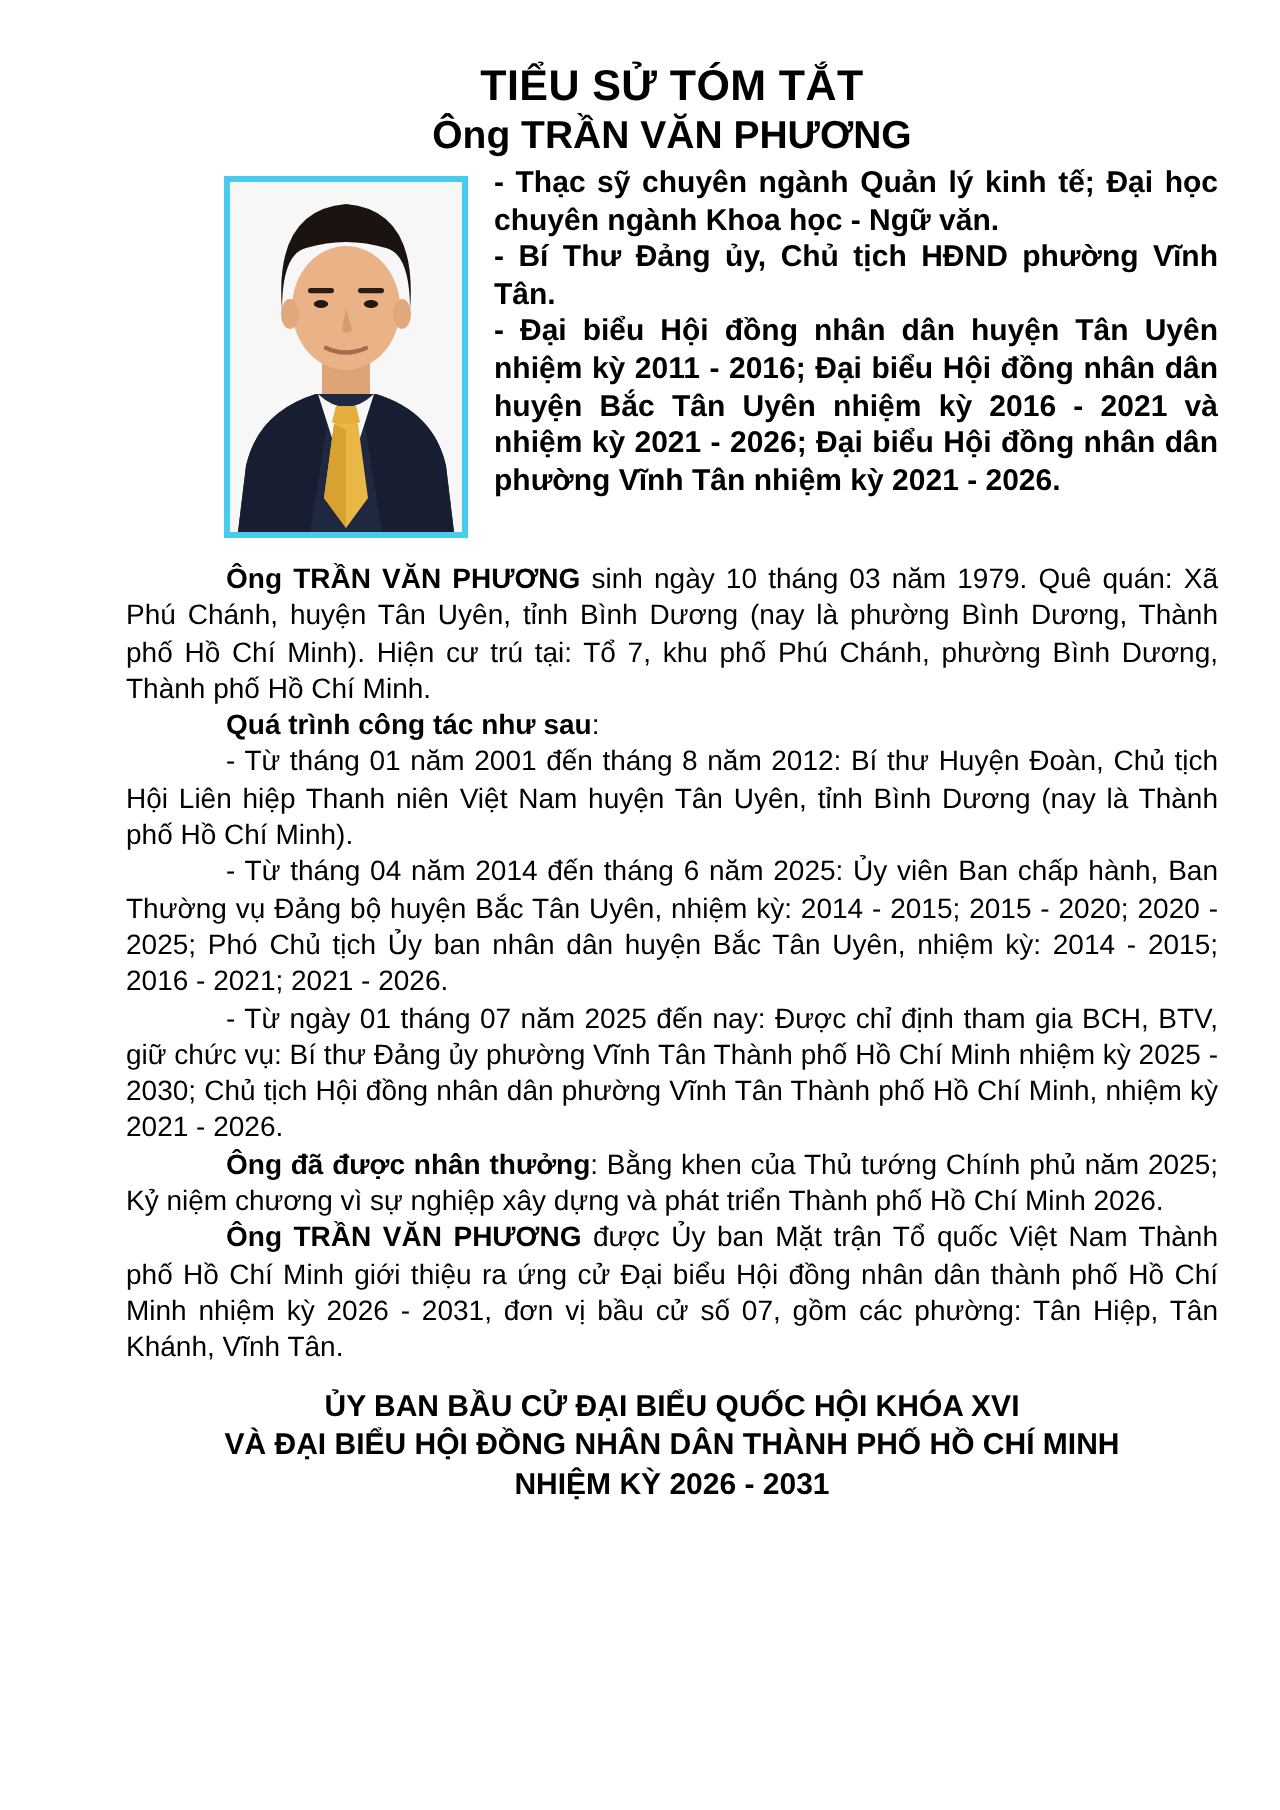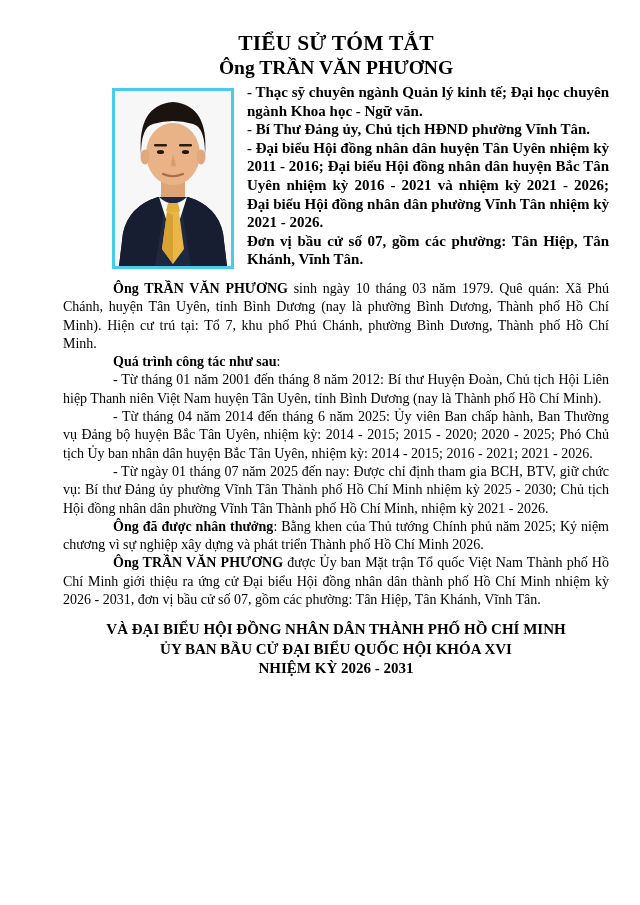--- a/index.html
+++ b/index.html
@@ -1,21 +1,21 @@
 <!DOCTYPE html>
 <html><head>
 <meta charset="utf-8">
 <style>
   * { box-sizing: border-box; }
   html, body { margin: 0; padding: 0; background: #ffffff; }
   body { width: 640px; height: 905px; }
   .page {
     width: 640px; height: 762px;
     padding: 30px 31px 0 63px;
-    font-family: Liberation Serif, serif;
+    font-family: Liberation Sans, sans-serif;
     color: #000;
     overflow: hidden;
   }
   .doc-title {
     margin: 0;
     font-size: 21.5px; font-weight: 700;
     text-align: center; line-height: 26px;
     letter-spacing: .2px;
   }
   .doc-name {
@@ -96,32 +96,31 @@
       <path d="M53,112 L63,112 L65,120 L58,124 L51,120 Z" fill="#e5ad3c"></path>
       <path d="M52,121 L64,121 L69,158 L58,173 L47,158 Z" fill="#e8b746"></path>
       <path d="M52,121 L58,124 L58,173 L47,158 Z" fill="#d9a132"></path>
     </svg>
   </div>
 
   <div class="intro">
     <p>- Thạc sỹ chuyên ngành Quản lý kinh tế; Đại học chuyên ngành Khoa học - Ngữ văn.</p>
     <p>- Bí Thư Đảng ủy, Chủ tịch HĐND phường Vĩnh Tân.</p>
     <p>- Đại biểu Hội đồng nhân dân huyện Tân Uyên nhiệm kỳ 2011 - 2016; Đại biểu Hội đồng nhân dân huyện Bắc Tân Uyên nhiệm kỳ 2016 - 2021 và nhiệm kỳ 2021 - 2026; Đại biểu Hội đồng nhân dân phường Vĩnh Tân nhiệm kỳ 2021 - 2026.</p>
-    <p>Đơn vị bầu cử số 07, gồm các phường: Tân Hiệp, Tân Khánh, Vĩnh Tân.</p>
   </div>
 
   <div class="bio">
     <p class="first"><b>Ông TRẦN VĂN PHƯƠNG</b><span> sinh ngày 10 tháng 03 năm 1979. Quê quán: Xã Phú Chánh, huyện Tân Uyên, tỉnh Bình Dương (nay là phường Bình Dương, Thành phố Hồ Chí Minh). Hiện cư trú tại: Tổ 7, khu phố Phú Chánh, phường Bình Dương, Thành phố Hồ Chí Minh.</span></p>
     <p><b>Quá trình công tác như sau</b><span>:</span></p>
     <p><b></b><span>- Từ tháng 01 năm 2001 đến tháng 8 năm 2012: Bí thư Huyện Đoàn, Chủ tịch Hội Liên hiệp Thanh niên Việt Nam huyện Tân Uyên, tỉnh Bình Dương (nay là Thành phố Hồ Chí Minh).</span></p>
     <p><b></b><span>- Từ tháng 04 năm 2014 đến tháng 6 năm 2025: Ủy viên Ban chấp hành, Ban Thường vụ Đảng bộ huyện Bắc Tân Uyên, nhiệm kỳ: 2014 - 2015; 2015 - 2020; 2020 - 2025; Phó Chủ tịch Ủy ban nhân dân huyện Bắc Tân Uyên, nhiệm kỳ: 2014 - 2015; 2016 - 2021; 2021 - 2026.</span></p>
     <p><b></b><span>- Từ ngày 01 tháng 07 năm 2025 đến nay: Được chỉ định tham gia BCH, BTV, giữ chức vụ: Bí thư Đảng ủy phường Vĩnh Tân Thành phố Hồ Chí Minh nhiệm kỳ 2025 - 2030; Chủ tịch Hội đồng nhân dân phường Vĩnh Tân Thành phố Hồ Chí Minh, nhiệm kỳ 2021 - 2026.</span></p>
     <p><b>Ông đã được nhân thưởng</b><span>: Bằng khen của Thủ tướng Chính phủ năm 2025; Kỷ niệm chương vì sự nghiệp xây dựng và phát triển Thành phố Hồ Chí Minh 2026.</span></p>
     <p><b>Ông TRẦN VĂN PHƯƠNG</b><span> được Ủy ban Mặt trận Tổ quốc Việt Nam Thành phố Hồ Chí Minh giới thiệu ra ứng cử Đại biểu Hội đồng nhân dân thành phố Hồ Chí Minh nhiệm kỳ 2026 - 2031, đơn vị bầu cử số 07, gồm các phường: Tân Hiệp, Tân Khánh, Vĩnh Tân.</span></p>
   </div>
 
   <div class="footer">
+    <p>ỦY BAN BẦU CỬ ĐẠI BIỂU QUỐC HỘI KHÓA XVI</p>
     <p>VÀ ĐẠI BIỂU HỘI ĐỒNG NHÂN DÂN THÀNH PHỐ HỒ CHÍ MINH</p>
-    <p>ỦY BAN BẦU CỬ ĐẠI BIỂU QUỐC HỘI KHÓA XVI</p>
     <p>NHIỆM KỲ 2026 - 2031</p>
   </div>
 
 </div>
 
 </body></html>

